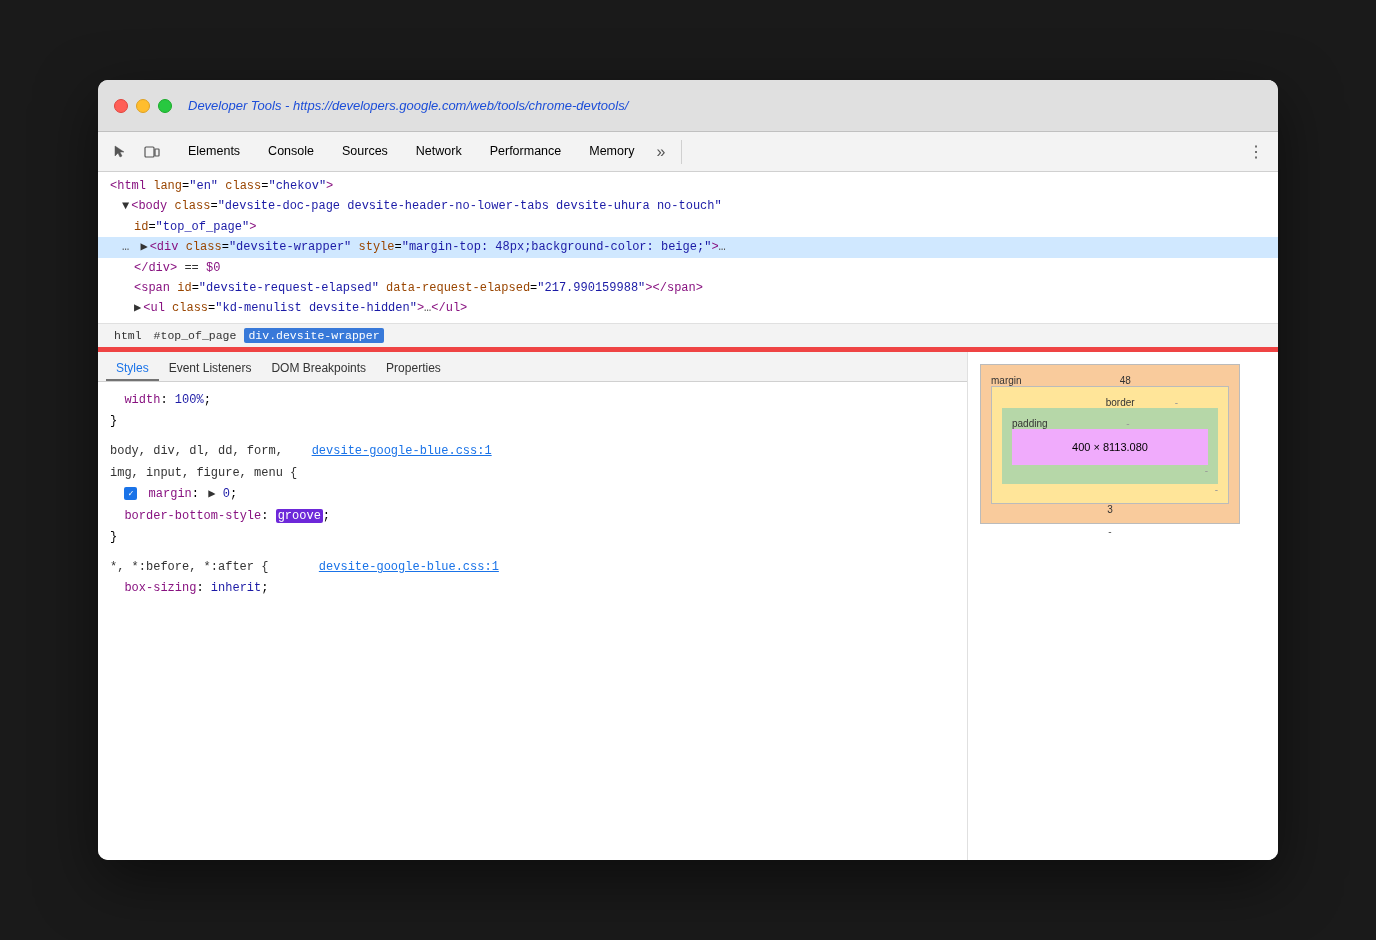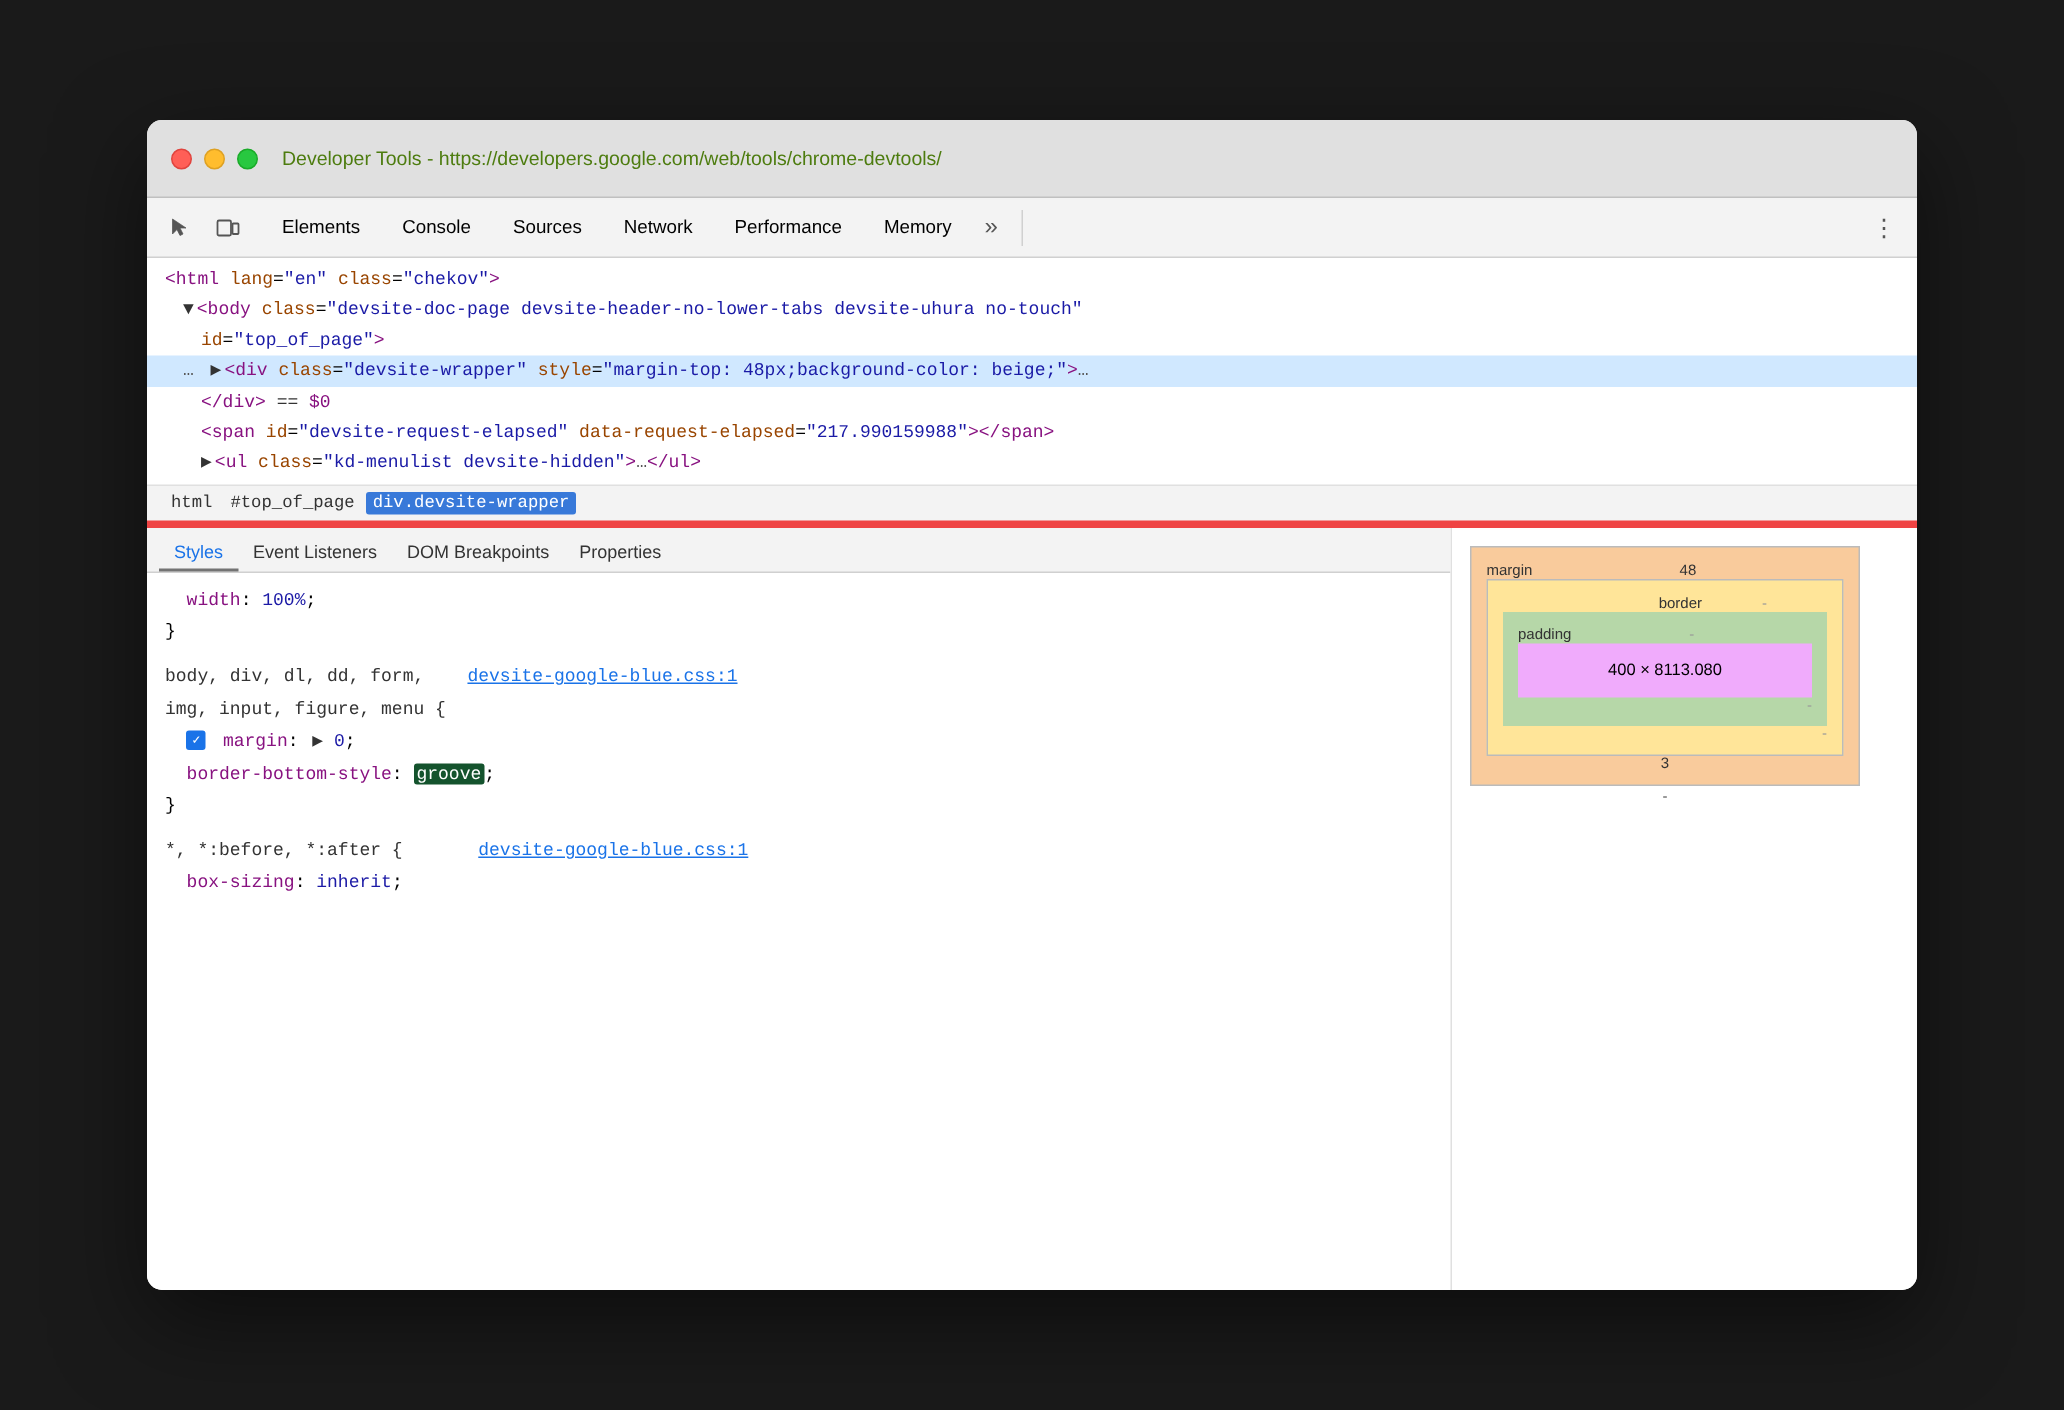--- a/index.html
+++ b/index.html
@@ -39,22 +39,23 @@
     .traffic-light {
       width: 14px;
       height: 14px;
       border-radius: 50%;
     }
     .tl-red { background: #ff5f57; border: 1px solid #e0443e; }
     .tl-yellow { background: #ffbd2e; border: 1px solid #dea123; }
     .tl-green { background: #28c840; border: 1px solid #1aab29; }
     .title-text {
       font-size: 13px;
-      color: #4d7c0f;
+      color: #1d4ed8;
       font-weight: 500;
+      font-style: italic;
     }
     
     .devtools {
       flex: 1;
       background: #ffffff;
       display: flex;
       flex-direction: column;
       overflow: hidden;
     }
     
@@ -231,21 +232,21 @@
       margin-right: 4px;
       vertical-align: middle;
     }
     .checkbox-blue::after {
       content: '✓';
       color: white;
       font-size: 9px;
       font-weight: bold;
     }
     .highlight-box {
-      background: #14532d;
+      background: #6d28d9;
       color: white;
       padding: 0 2px;
       border-radius: 2px;
     }
     .css-block {
       margin-bottom: 8px;
     }
     
     .box-model-panel {
       width: 310px;

